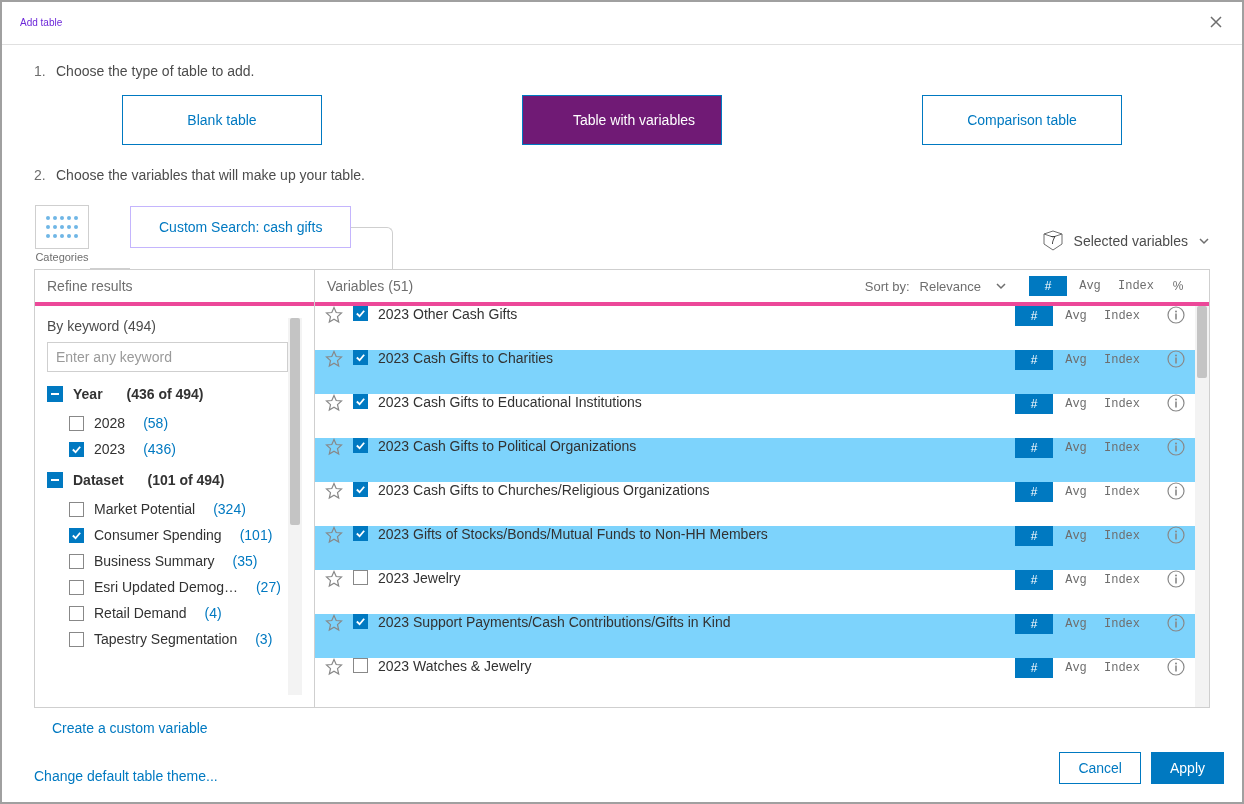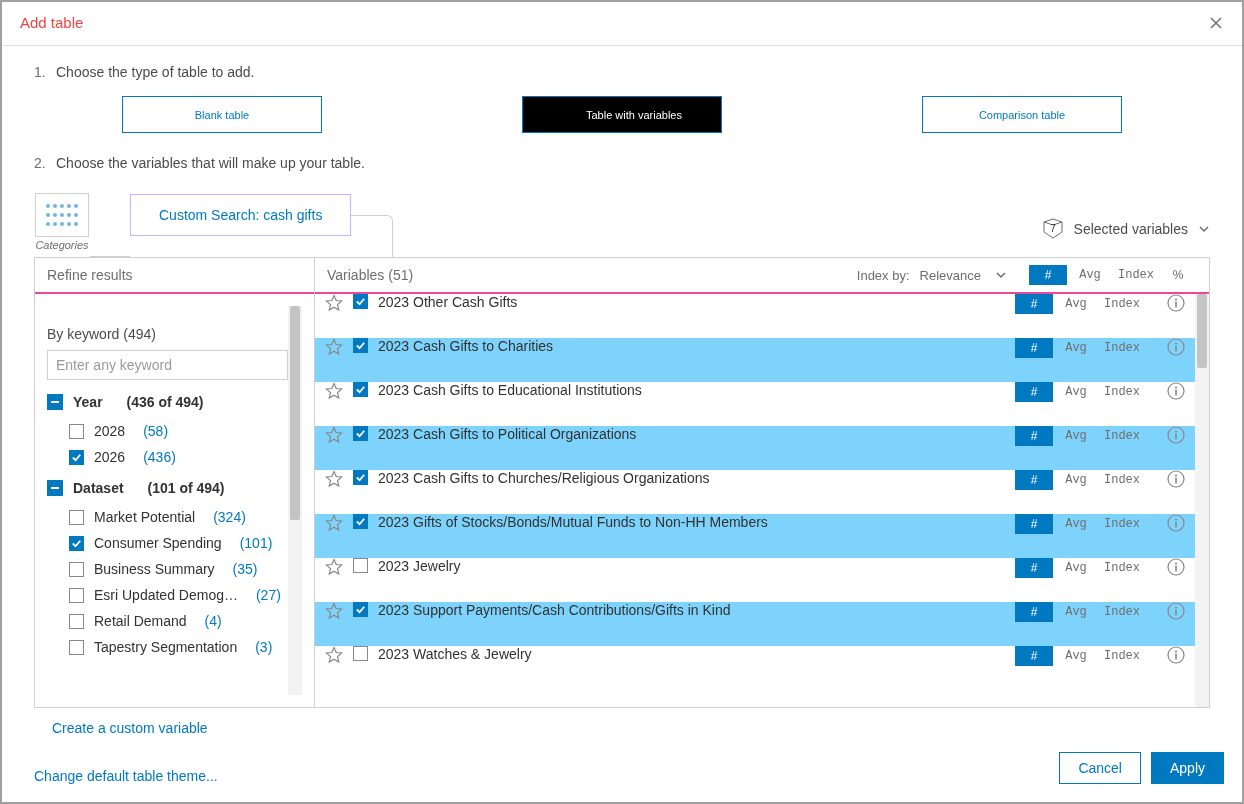--- a/index.html
+++ b/index.html
@@ -1,55 +1,55 @@
 <!DOCTYPE html>
 <html><head>
 <meta charset="utf-8">
 <style>
   * { box-sizing: border-box; margin: 0; padding: 0; }
   html, body { width: 1244px; height: 804px; font-family: "Segoe UI", Arial, sans-serif; font-size: 14px; color: #4c4c4c; background: #a0a0a0; }
   .dialog { position: absolute; top: 2px; left: 2px; right: 2px; bottom: 2px; background: #fff; display: flex; flex-direction: column; }
   .dialog-header { display: flex; justify-content: space-between; align-items: center; padding: 12px 18px 14px 18px; border-bottom: 1px solid #e0e0e0; }
-  .dialog-title { font-size: 15px; color: #ef4444; }
+  .dialog-title { font-size: 10px; color: #6d28d9; }
   .close-btn { width: 16px; height: 16px; cursor: pointer; color: #6e6e6e; }
   .close-btn svg { width: 16px; height: 16px; display:block; }
   .dialog-body { flex: 1; padding: 18px 32px 10px 32px; overflow: hidden; display: flex; flex-direction: column; }
 
   .step-row { display: flex; align-items: baseline; margin-bottom: 16px; }
   .step-num { width: 22px; color: #6e6e6e; }
   .step-text { color: #4c4c4c; }
 
   .type-select { display: flex; justify-content: center; gap: 200px; margin-bottom: 22px; }
-  .type-btn { width: 200px; height: 37px; display: flex; align-items: center; justify-content: center; border: 1px solid #0079c1; background: #fff; color: #0079c1; cursor: pointer; font-size: 11px; }
-  .type-btn.active { background: #000000; color: #fff; padding-left: 24px; }
+  .type-btn { width: 200px; height: 50px; display: flex; align-items: center; justify-content: center; border: 1px solid #0079c1; background: #fff; color: #0079c1; cursor: pointer; font-size: 14px; }
+  .type-btn.active { background: #701a75; color: #fff; padding-left: 24px; }
 
   .crumb-row { display: flex; align-items: stretch; margin: 6px 0 0 0; }
-  .cat-cell { display: flex; flex-direction: column; align-items: center; width: 56px; font-style: italic; }
+  .cat-cell { display: flex; flex-direction: column; align-items: center; width: 56px; }
   .cat-box { width: 54px; height: 44px; border: 1px solid #cfcfcf; display:flex; align-items:center; justify-content:center; cursor:pointer; }
   .cat-box svg { width: 36px; height: 26px; }
   .cat-label { font-size: 11px; color: #6e6e6e; margin-top: 2px; }
   .crumb-line { width: 40px; border-bottom: 1px solid #cfcfcf; margin-top: 22px; }
   .crumb-chip { height: 42px; border: 1px solid #c4b5fd; color: #0079c1; display:flex; align-items:center; padding: 0 28px; margin-top:1px; font-size:14px; }
   .crumb-corner { width: 42px; height: 42px; border-top: 1px solid #cfcfcf; border-right: 1px solid #cfcfcf; border-top-right-radius: 6px 6px; margin-top: 22px; }
   .sel-vars { margin-left: auto; display:flex; align-items:center; gap:10px; color:#4c4c4c; cursor:pointer; margin-top:8px; }
   .sel-vars svg.badge { width:22px; height:22px; }
 
   .panel { flex: 1; display: flex; border: 1px solid #cfcfcf; margin-top: 0; min-height: 0; }
   .refine { width: 280px; border-right: 1px solid #cfcfcf; display:flex; flex-direction:column; min-height:0;}
-  .pane-head { padding: 8px 12px; border-bottom: 2px solid #ec4899; color:#6e6e6e; display:flex; align-items:center; height:36px;}
+  .pane-head { padding: 8px 12px; border-bottom: 4px solid #ec4899; color:#6e6e6e; display:flex; align-items:center; height:36px;}
   .vars-head { flex: 1; display:flex; align-items:center; }
   .sort-area { display:flex; align-items:center; gap:8px; color:#6e6e6e; font-size:13px; margin-right:20px;}
   .sort-select { display:flex; align-items:center; gap:14px; padding:4px 2px; cursor:pointer; }
   .head-toggles { display:flex; gap:0; align-items:center; }
   .tog { width:38px; height:20px; font-size:12px; display:flex; align-items:center; justify-content:center; color:#6e6e6e; cursor:pointer; }
   .tog.active { background:#0079c1; color:#fff; }
   .tog.idx, .tog.avg { width:46px;font-family:Liberation Mono, monospace; }
 
   .refine-body { flex:1; padding: 12px 12px; overflow:hidden; position:relative; display:flex;}
-  .refine-scroll { flex:1; overflow:hidden;margin-top:20px; }
+  .refine-scroll { flex:1; overflow:hidden; }
   .scrollbar-stub { width:14px; background:transparent; display:flex; flex-direction:column;}
   .scrollbar-track { flex:1; background:#f3f3f3; position:relative; }
   .scrollbar-thumb { position:absolute; left:2px; right:2px; background:#c4c4c4; border-radius:2px; }
 
   .kw-label { color:#4c4c4c; margin-bottom:8px; }
   .kw-input { width: 100%; height: 30px; border:1px solid #cfcfcf; padding: 0 8px; font-size:14px; color:#323232; outline:none; margin-bottom:14px;}
   .kw-input::placeholder { color:#9a9a9a; }
 
   .facet-head { display:flex; align-items:center; gap:10px; font-weight:600; color:#323232; margin-bottom:8px;}
   .facet-head .count { font-weight:600; }
@@ -174,21 +174,21 @@
                   <span class="chk"></span>
                   <span class="lbl">2028</span>
                   <span class="blue-count">(58)</span>
                 </div>
                 <div class="facet-item">
                   <span class="chk checked">
                     <svg viewBox="0 0 12 12">
                       <path d="M2 6 L5 9 L10 3" stroke="#fff" stroke-width="2" fill="none"></path>
                     </svg>
                   </span>
-                  <span class="lbl">2026</span>
+                  <span class="lbl">2023</span>
                   <span class="blue-count">(436)</span>
                 </div>
                 <div style="height: 10px;"></div>
                 <div class="facet-head"><span class="sq-icon">
                     <svg viewBox="0 0 10 10">
                       <rect x="1" y="4" width="8" height="2" fill="#fff"></rect>
                     </svg>
                   </span><span>Dataset</span> &nbsp;<span class="count">(101 of 494)</span></div>
                 <div class="facet-item">
                   <span class="chk"></span>
@@ -234,21 +234,21 @@
           </div>
         </div>
       </div>
 
       <div class="vars-pane">
         <div class="pane-head">
           <div class="vars-head">
             <span>Variables (51)</span>
           </div>
           <div class="sort-area">
-            <span>Index by:</span>
+            <span>Sort by:</span>
             <div class="sort-select">
               <span>Relevance</span>
               <svg class="chev" viewBox="0 0 12 12">
                   <path d="M2 4 L6 8 L10 4" fill="none" stroke="#6e6e6e" stroke-width="1.5"></path>
                 </svg>
             </div>
           </div>
           <div class="head-toggles">
             <div class="tog active">#</div>
             <div class="tog avg">Avg</div>

